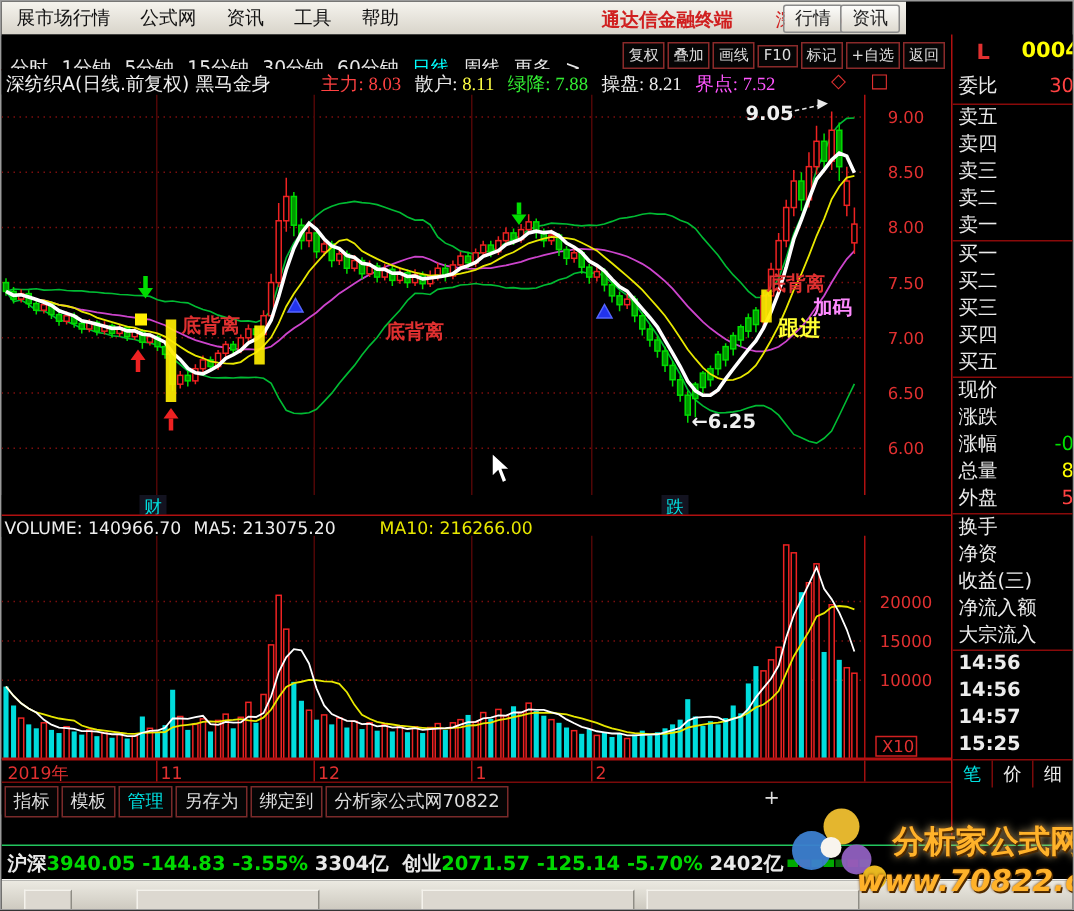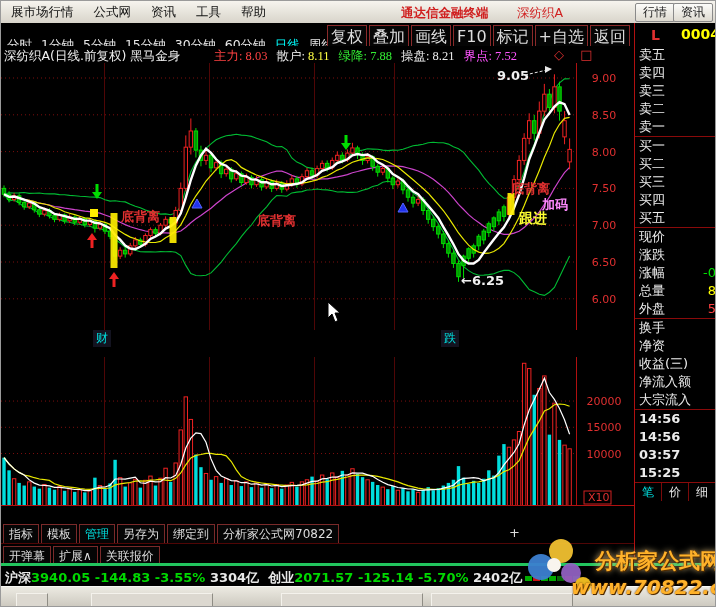--- a/index.html
+++ b/index.html
@@ -1,33 +1,33 @@
 <!DOCTYPE html>
 <html><head>
 <meta charset="utf-8">
 <style>
   html,body{margin:0;padding:0;background:#222;}
   #app{position:relative;width:716px;height:607px;background:#000;overflow:hidden;
        font-family:"DejaVu Sans","Liberation Sans",sans-serif;border:1px solid #9a9a9a;box-sizing:border-box;}
   
-  #menubar{position:absolute;left:0;top:0;width:716px;height:22px;
+  #menubar{position:absolute;left:0;top:0;width:603px;height:22px;
            background:linear-gradient(#f6f4ee,#d8d4ca);border-bottom:1px solid #9a9a9a;
            font-size:12.5px;color:#111;white-space:nowrap;}
   .mitem{display:inline-block;padding:3px 10px 0 10px;cursor:default;}
   #brand{position:absolute;left:400px;top:4px;color:#d02020;font-weight:bold;font-size:12.5px;}
   #brand-stock{position:absolute;left:516px;top:4px;color:#d02020;font-size:12.5px;}
   .mbtn{position:absolute;top:2px;height:17px;line-height:17px;padding:0 7px;font-size:12px;
         background:linear-gradient(#fcfcfa,#dedad0);border:1px solid #8a8a8a;border-radius:2px;color:#222;}
   
   #toolbar{position:absolute;left:0;top:22px;width:633px;height:23px;background:#000;
            border-bottom:1px solid #7a0a0a;white-space:nowrap;}
   .ptab{display:inline-block;color:#e8e8e8;font-size:12.5px;padding:4px 3px 0 3px;margin-left:3px;}
   .ptab.active{color:#00ffff;margin-top:10px;}
   #action-buttons{position:absolute;right:4px;top:2px;}
-  .abtn{display:inline-block;color:#ddd;font-size:16px;border:1px solid #8a2a2a;
+  .abtn{display:inline-block;color:#ddd;font-size:10px;border:1px solid #8a2a2a;
         padding:1px 3px;margin-left:2px;background:#050505;}
   #toolbar-right{position:absolute;left:633px;top:22px;width:83px;height:23px;background:#000;
                  border-left:1px solid #b01010;border-bottom:1px solid #7a0a0a;overflow:hidden;}
   #hotkey-letter{position:absolute;left:16px;top:4px;color:#e03030;font-weight:bold;font-size:14px;}
   #stock-code{position:absolute;left:46px;top:3px;color:#ffff00;font-weight:bold;font-size:14px;}
   
   #titlebar{position:absolute;left:0;top:45px;width:633px;height:17px;background:#000;
             font-size:12.5px;white-space:nowrap;overflow:hidden;}
   #chart-title{position:absolute;left:3px;top:2px;color:#f0f0f0;}
   #title-indicators{position:absolute;left:213px;top:2px;font-family:Liberation Serif, serif;}
@@ -50,21 +50,21 @@
   .xtick{position:absolute;top:0;width:1px;height:14px;background:#a01010;}
   
   #tabrow1{position:absolute;left:0;top:521px;width:633px;height:21px;background:#000;}
   #tabrow2{position:absolute;left:0;top:542px;width:633px;height:20px;background:#000;border-top:1px solid #500606;}
   .btab{display:inline-block;color:#ddd;font-size:12px;border:1px solid #7a2a2a;
         padding:1px 5px;margin:2px 0 0 2px;background:#050505;}
   .btab.active{color:#00e0e0;}
   #plus-btn{position:absolute;left:508px;top:3px;color:#ddd;font-size:13px;}
   
   #statusbar{position:absolute;left:0;top:562px;width:716px;height:23px;background:#000;
-             border-top:3px solid #22c55e;font-size:13px;font-weight:bold;white-space:nowrap;}
+             border-top:1px solid #22c55e;font-size:13px;font-weight:bold;white-space:nowrap;}
   #statusbar .w{color:#e8e8e8;} #statusbar .g{color:#00d800;}
   #status-left{position:absolute;left:4px;top:3px;}
   #heat-blocks{position:absolute;left:524px;top:4px;width:70px;}
   .hb{display:inline-block;width:7px;height:5px;margin:0 1px 1px 0;}
   
   #rightpanel{position:absolute;left:633px;top:45px;width:83px;height:511px;background:#000;
               border-left:1px solid #b01010;box-sizing:border-box;overflow:hidden;font-size:13px;color:#ececec;}
   .prow{position:relative;height:18px;line-height:18px;padding-left:4px;white-space:nowrap;}
   .prow .pv{position:absolute;right:1px;top:0;}
   .psep{border-bottom:1px solid #8a0a0a;}
@@ -385,20 +385,25 @@
       <line x1="524" y1="12" x2="546" y2="7" stroke="#e8e8e8" stroke-width="1" stroke-dasharray="3 2"></line>
       <polygon points="544,3 551,6 544,10" fill="#e8e8e8"></polygon>
       <line x1="575.5" y1="0" x2="575.5" y2="268" stroke="#b01010"></line>
     </svg>
 
   <div id="divider">
       <span class="divtab" style="left: 92px;">财</span>
       <span class="divtab" style="left: 440px;">跌</span>
     </div>
 
+  <div id="volhdr">
+    <span id="vol-label">VOLUME: 140966.70</span>
+    <span id="vol-ma5">MA5: 213075.20</span>
+    <span id="vol-ma10">MA10: 216266.00</span>
+  </div>
 
   <svg id="vol-svg" width="633" height="149">
       <line x1="0" y1="44.070422535211264" x2="575" y2="44.070422535211264" stroke="#7c0e0e" stroke-width="1" stroke-dasharray="1 3"></line>
       <text x="603" y="48.070422535211264" fill="#e03030" font-size="11" text-anchor="middle">20000</text>
       <line x1="0" y1="70.30281690140845" x2="575" y2="70.30281690140845" stroke="#7c0e0e" stroke-width="1" stroke-dasharray="1 3"></line>
       <text x="603" y="74.30281690140845" fill="#e03030" font-size="11" text-anchor="middle">15000</text>
       <line x1="0" y1="96.53521126760563" x2="575" y2="96.53521126760563" stroke="#7c0e0e" stroke-width="1" stroke-dasharray="1 3"></line>
       <text x="603" y="100.53521126760563" fill="#e03030" font-size="11" text-anchor="middle">10000</text>
       <line x1="103.5" y1="0" x2="103.5" y2="149" stroke="#500606"></line>
       <line x1="208.5" y1="0" x2="208.5" y2="149" stroke="#500606"></line>
@@ -518,25 +523,36 @@
       <rect x="561.8499999999999" y="88.14084507042253" width="3.4" height="60.85915492957747" fill="#000" stroke="#ee2222" stroke-width="1"></rect>
       <rect x="566.9" y="91.81338028169014" width="3.4" height="57.186619718309856" fill="#000" stroke="#ee2222" stroke-width="1"></rect>
       <path d="M3.0 100.7L8.1 107.0L13.1 111.9L18.1 115.4L23.2 118.0L28.3 119.2L33.3 120.7L38.4 122.0L43.4 122.7L48.4 123.4L53.5 126.7L58.5 128.3L63.6 129.5L68.6 130.1L73.7 130.7L78.8 131.5L83.8 132.1L88.8 132.3L93.9 131.6L99.0 131.4L104.0 131.3L109.0 131.0L114.1 127.9L119.1 126.8L124.2 126.2L129.3 125.5L134.3 124.2L139.3 123.9L144.4 124.2L149.4 123.2L154.5 122.9L159.5 122.4L164.6 123.2L169.7 123.7L174.7 121.3L179.8 116.0L184.8 107.8L189.8 100.9L194.9 98.4L199.9 97.5L205.0 96.3L210.0 96.4L215.1 97.3L220.2 97.4L225.2 98.9L230.3 104.5L235.3 112.9L240.3 119.5L245.4 122.2L250.4 124.2L255.5 125.2L260.6 126.0L265.6 126.7L270.6 127.2L275.7 127.8L280.8 128.2L285.8 128.6L290.8 128.2L295.9 128.7L300.9 128.2L306.0 127.9L311.1 126.8L316.1 126.5L321.1 125.2L326.2 124.7L331.3 123.1L336.3 122.3L341.3 121.1L346.4 120.0L351.4 118.7L356.5 118.1L361.6 118.2L366.6 118.0L371.6 118.7L376.7 119.3L381.8 120.7L386.8 121.9L391.8 123.4L396.9 124.9L401.9 126.9L407.0 128.6L412.1 129.8L417.1 131.1L422.1 131.8L427.2 132.1L432.3 132.4L437.3 132.3L442.3 132.2L447.4 131.5L452.4 130.6L457.5 128.1L462.6 127.0L467.6 126.1L472.6 125.2L477.7 124.8L482.8 123.7L487.8 121.9L492.8 120.9L497.9 118.2L502.9 114.6L508.0 112.7L513.0 108.9L518.1 103.7L523.1 91.9L528.2 80.5L533.3 72.1L538.3 63.9L543.4 53.9L548.4 51.8L553.4 47.7L558.5 47.0L563.5 47.5L568.6 49.3" stroke="#e8e800" fill="none" stroke-width="1.2"></path>
       <path d="M3.0 100.7L8.1 107.0L13.1 111.9L18.1 115.4L23.2 118.0L28.3 122.9L33.3 126.1L38.4 128.1L43.4 128.4L48.4 128.9L53.5 130.4L58.5 130.4L63.6 130.8L68.6 131.7L73.7 132.5L78.8 132.5L83.8 133.7L88.8 133.7L93.9 131.5L99.0 130.2L104.0 130.0L109.0 128.2L114.1 122.0L119.1 122.0L124.2 122.2L129.3 121.1L134.3 120.2L139.3 125.8L144.4 126.3L149.4 124.2L154.5 124.8L159.5 124.6L164.6 120.7L169.7 121.0L174.7 118.4L179.8 107.2L184.8 91.0L189.8 81.2L194.9 75.8L199.9 76.6L205.0 85.3L210.0 101.9L215.1 113.3L220.2 119.0L225.2 121.3L230.3 123.6L235.3 123.8L240.3 125.7L245.4 125.5L250.4 127.2L255.5 126.8L260.6 128.1L265.6 127.7L270.6 129.0L275.7 128.4L280.8 129.6L285.8 129.1L290.8 128.7L295.9 128.4L300.9 127.9L306.0 126.1L311.1 124.4L316.1 124.2L321.1 121.9L326.2 121.4L331.3 120.0L336.3 120.1L341.3 118.0L346.4 118.0L351.4 115.9L356.5 116.2L361.6 116.2L366.6 117.9L371.6 119.3L376.7 122.6L381.8 125.2L386.8 127.6L391.8 128.9L396.9 130.5L401.9 131.2L407.0 132.0L412.1 132.0L417.1 133.3L422.1 133.2L427.2 132.9L432.3 132.7L437.3 132.5L442.3 131.2L447.4 129.8L452.4 128.3L457.5 123.5L462.6 121.4L467.6 121.1L472.6 120.7L477.7 121.3L482.8 123.8L487.8 122.3L492.8 120.7L497.9 115.6L502.9 107.9L508.0 101.6L513.0 95.5L518.1 86.7L523.1 68.2L528.2 53.1L533.3 42.6L538.3 32.3L543.4 21.2L548.4 35.5L553.4 42.4L558.5 51.4L563.5 62.7L568.6 77.3" stroke="#ffffff" fill="none" stroke-width="1.2"></path>
       <line x1="575.5" y1="0" x2="575.5" y2="149" stroke="#b01010"></line>
       <line x1="0" y1="148.5" x2="633" y2="148.5" stroke="#b01010"></line>
       <rect x="583" y="134" width="27" height="13" fill="none" stroke="#d02020"></rect>
       <text x="587" y="144" fill="#e03030" font-size="11">X10</text>
     </svg>
 
+  <div id="xaxis">
+      <span class="xlab" style="left: 4px;">2019年</span>
+      <span class="xlab" style="left: 106px;">11</span>
+      <span class="xlab" style="left: 211px;">12</span>
+      <span class="xlab" style="left: 316px;">1</span>
+      <span class="xlab" style="left: 396px;">2</span>
+      <span class="xtick" style="left: 103px;"></span>
+      <span class="xtick" style="left: 208px;"></span>
+      <span class="xtick" style="left: 313px;"></span>
+      <span class="xtick" style="left: 393px;"></span>
+      <span class="xtick" style="left: 575px;"></span>
+    </div>
 
   <div id="tabrow1">
     <span id="plus-btn">+</span>
   <span class="btab">指标</span><span class="btab">模板</span><span class="btab active">管理</span><span class="btab">另存为</span><span class="btab">绑定到</span><span class="btab">分析家公式网70822</span></div>
-  <div id="tabrow2"><span class="btab">开弹幕</span><span class="btab">扩展∧</span><span class="btab">关联报价</span></div>
 
   <div id="statusbar">
     <span id="status-left">
       <span class="w">沪深</span><span class="g">3940.05</span>
       <span class="g">-144.83</span>
       <span class="g">-3.55%</span>
       <span class="w">3304亿</span>&nbsp;
       <span class="w">创业</span><span class="g">2071.57</span>
       <span class="g">-125.14</span>
       <span class="g">-5.70%</span>
@@ -546,20 +562,21 @@
   </div>
 
   <div id="taskbar">
     <span class="tbtn" style="left:15px;width:30px;"></span>
     <span class="tbtn" style="left:90px;width:120px;"></span>
     <span class="tbtn" style="left:280px;width:140px;"></span>
     <span class="tbtn" style="left:430px;width:140px;"></span>
   </div>
 
   <div id="rightpanel">
+      <div class="prow psep" id="weibi-row"><span>委比</span><span class="pv" style="color: rgb(255, 66, 66);">30</span></div>
       <div class="prow"><span>卖五</span></div>
       <div class="prow"><span>卖四</span></div>
       <div class="prow"><span>卖三</span></div>
       <div class="prow"><span>卖二</span></div>
       <div class="prow psep"><span>卖一</span></div>
       <div class="prow"><span>买一</span></div>
       <div class="prow"><span>买二</span></div>
       <div class="prow"><span>买三</span></div>
       <div class="prow"><span>买四</span></div>
       <div class="prow psep"><span>买五</span></div>
@@ -568,21 +585,21 @@
       <div class="prow"><span>涨幅</span><span class="pv" style="color: rgb(0, 224, 0);">-0</span></div>
       <div class="prow"><span>总量</span><span class="pv" style="color: rgb(255, 255, 0);">8</span></div>
       <div class="prow psep"><span>外盘</span><span class="pv" style="color: rgb(255, 66, 66);">5</span></div>
       <div class="prow"><span>换手</span></div>
       <div class="prow"><span>净资</span></div>
       <div class="prow"><span>收益(三)</span></div>
       <div class="prow"><span>净流入额</span></div>
       <div class="prow psep"><span>大宗流入</span></div>
       <div class="prow timerow"><span>14:56</span></div>
       <div class="prow timerow"><span>14:56</span></div>
-      <div class="prow timerow"><span>03:57</span></div>
+      <div class="prow timerow"><span>14:57</span></div>
       <div class="prow timerow psep"><span>15:25</span></div>
       <div id="panel-tabs"><span style="color: rgb(0, 224, 224);">笔</span><span style="color: rgb(236, 236, 236);">价</span><span style="color: rgb(236, 236, 236);">细</span></div>
     </div>
 
   <div id="watermark">
     <svg width="74" height="62">
       <circle cx="20" cy="32" r="13" fill="#3c7fd0" opacity="0.95"></circle>
       <circle cx="40" cy="16" r="12" fill="#f0c030" opacity="0.95"></circle>
       <circle cx="50" cy="38" r="10" fill="#9060c0" opacity="0.95"></circle>
       <circle cx="33" cy="30" r="7" fill="#f8f4ee"></circle>

